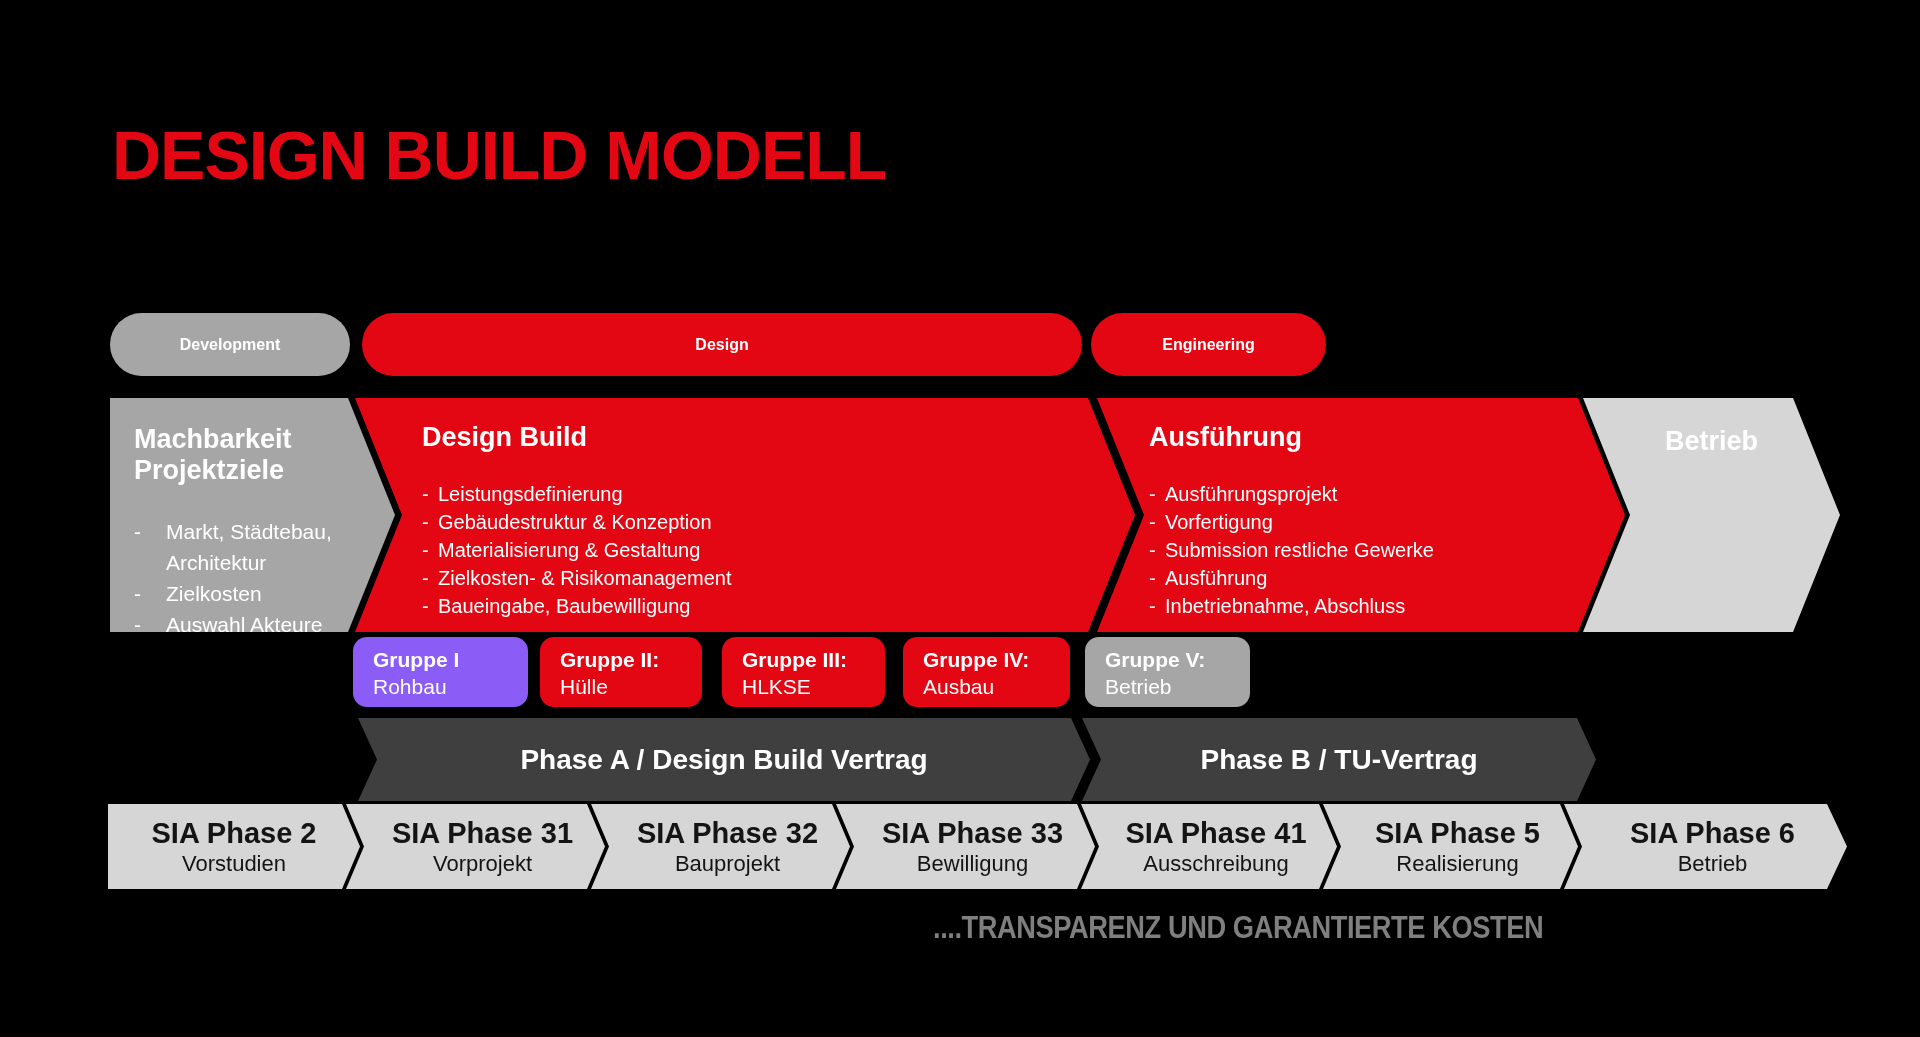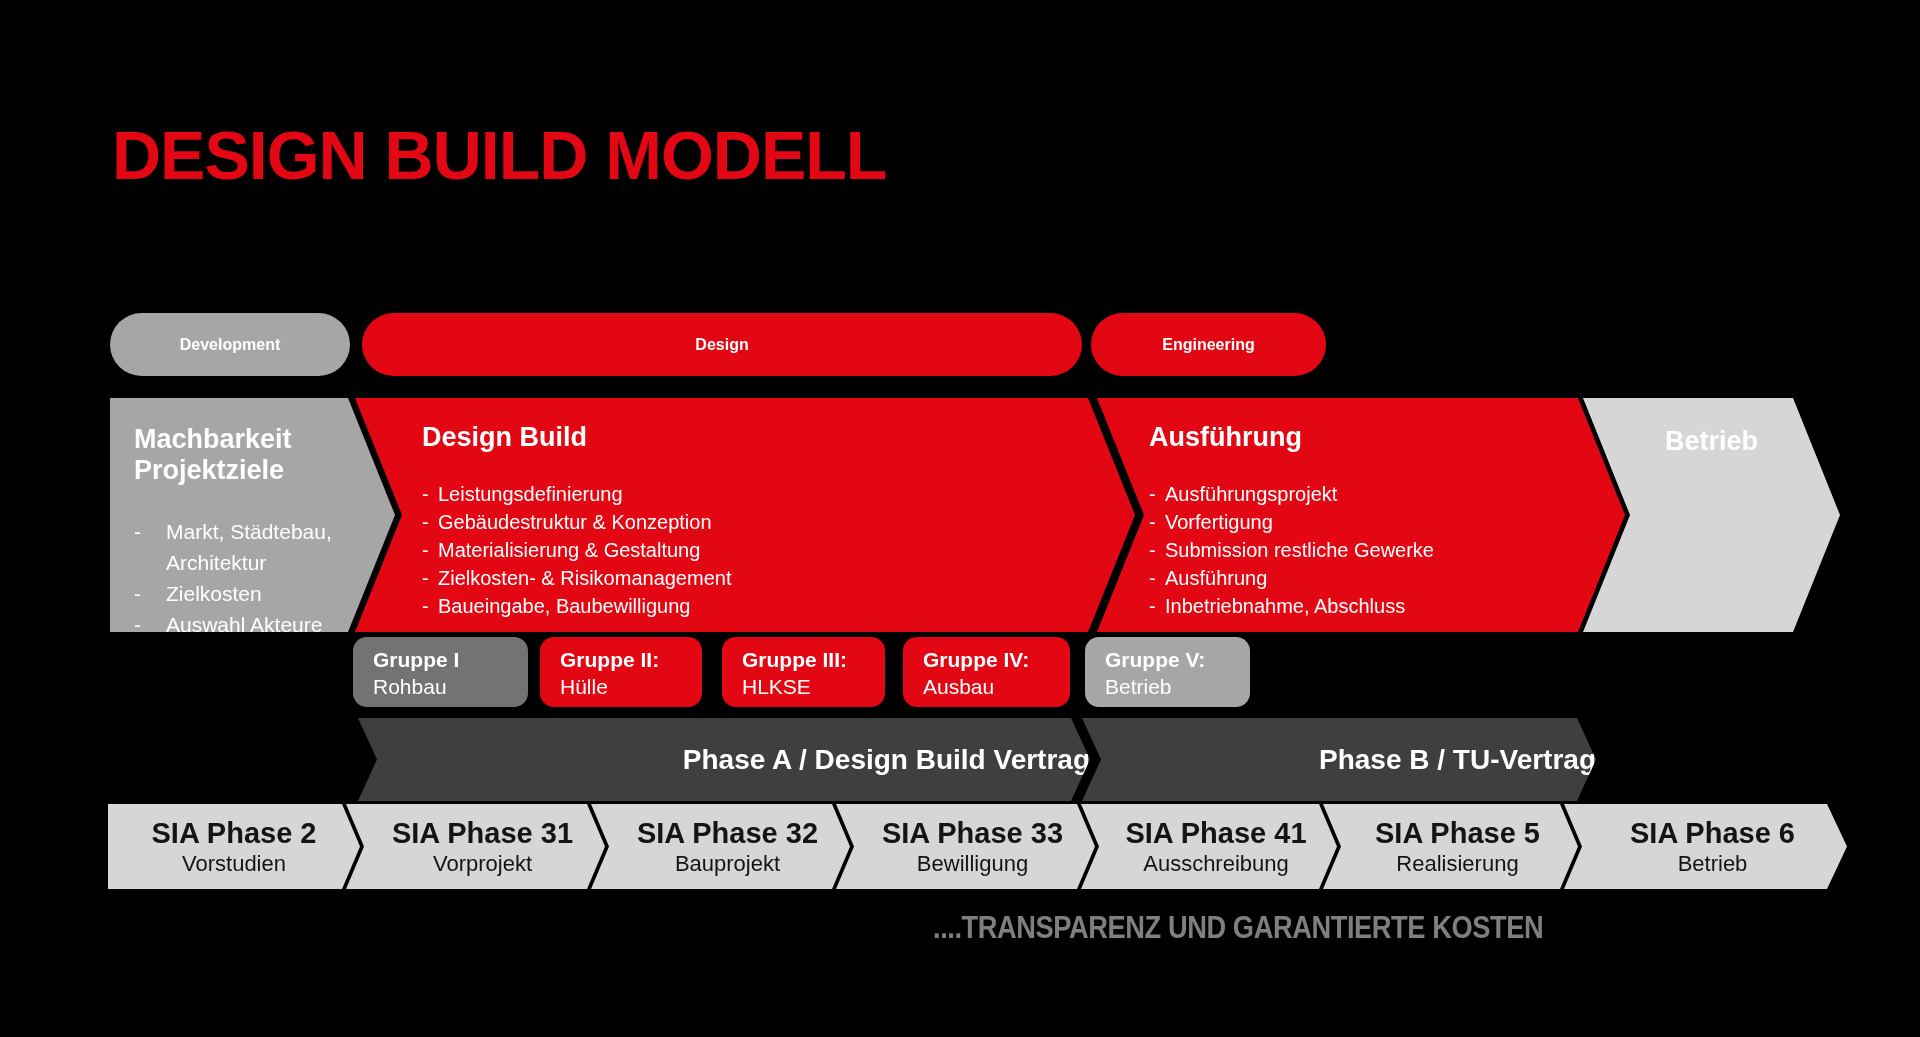--- a/index.html
+++ b/index.html
@@ -53,21 +53,21 @@
     position:absolute;top:637px;height:70px;border-radius:14px;
     color:#fff;box-sizing:border-box;padding:9px 0 0 20px;
     font-size:21px;line-height:27px;white-space:nowrap;
   }
   .gruppe .g1{font-weight:bold;}
 
   
   .cphase{
     position:absolute;top:718px;height:83px;
     color:#fff;font-weight:bold;font-size:28px;
-    display:flex;align-items:center;justify-content:flex-end;
+    display:flex;align-items:center;justify-content:center;
     clip-path:polygon(0 0,calc(100% - 19px) 0,100% 50%,calc(100% - 19px) 100%,0 100%,19px 50%);
     white-space:nowrap;
   }
 
   
   .sia{
     position:absolute;top:804px;height:85px;
     color:#141414;text-align:center;box-sizing:border-box;
     display:flex;flex-direction:column;justify-content:center;
     padding-left:14px;white-space:nowrap;
@@ -134,21 +134,21 @@
       <li><span class="dash">-</span><span>Submission restliche Gewerke</span></li>
       <li><span class="dash">-</span><span>Ausführung</span></li>
       <li><span class="dash">-</span><span>Inbetriebnahme, Abschluss</span></li>
     </ul>
   </div>
 
   <div class="band band-betrieb clip-both" style="left: 1583px; width: 257px; background: rgb(214, 214, 214);">
     <span style="color:#fff;">Betrieb</span>
   </div>
 
-  <div class="gruppe" style="left: 353px; width: 175px; background: #737373;">
+  <div class="gruppe" style="left: 353px; width: 175px; background: #8b5cf6;">
     <div class="g1">Gruppe I</div>
     <div class="g2">Rohbau</div>
   </div>
   <div class="gruppe" style="left: 540px; width: 162px; background: rgb(227, 6, 19);">
     <div class="g1">Gruppe II:</div>
     <div class="g2">Hülle</div>
   </div>
   <div class="gruppe" style="left: 722px; width: 163px; background: rgb(227, 6, 19);">
     <div class="g1">Gruppe III:</div>
     <div class="g2">HLKSE</div>

